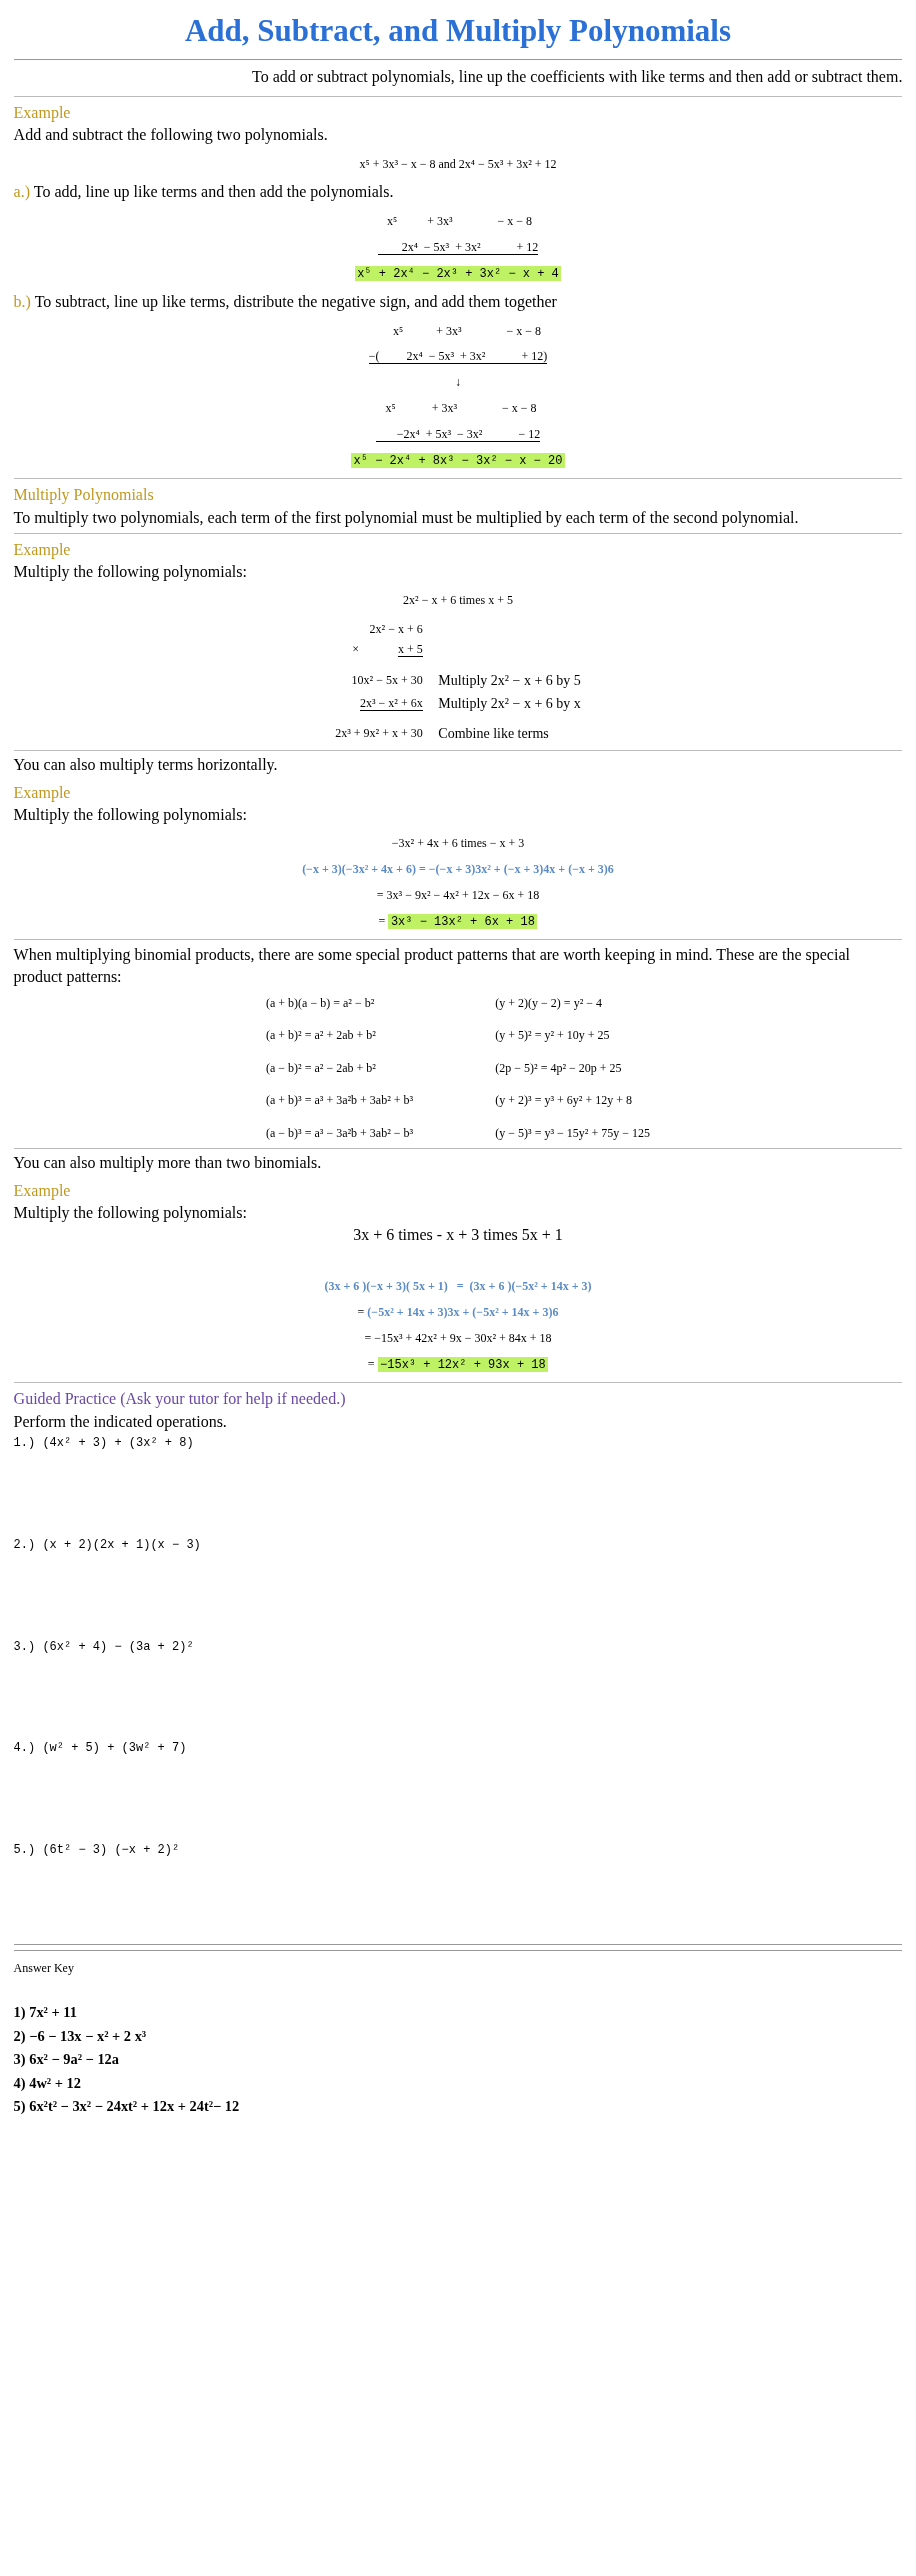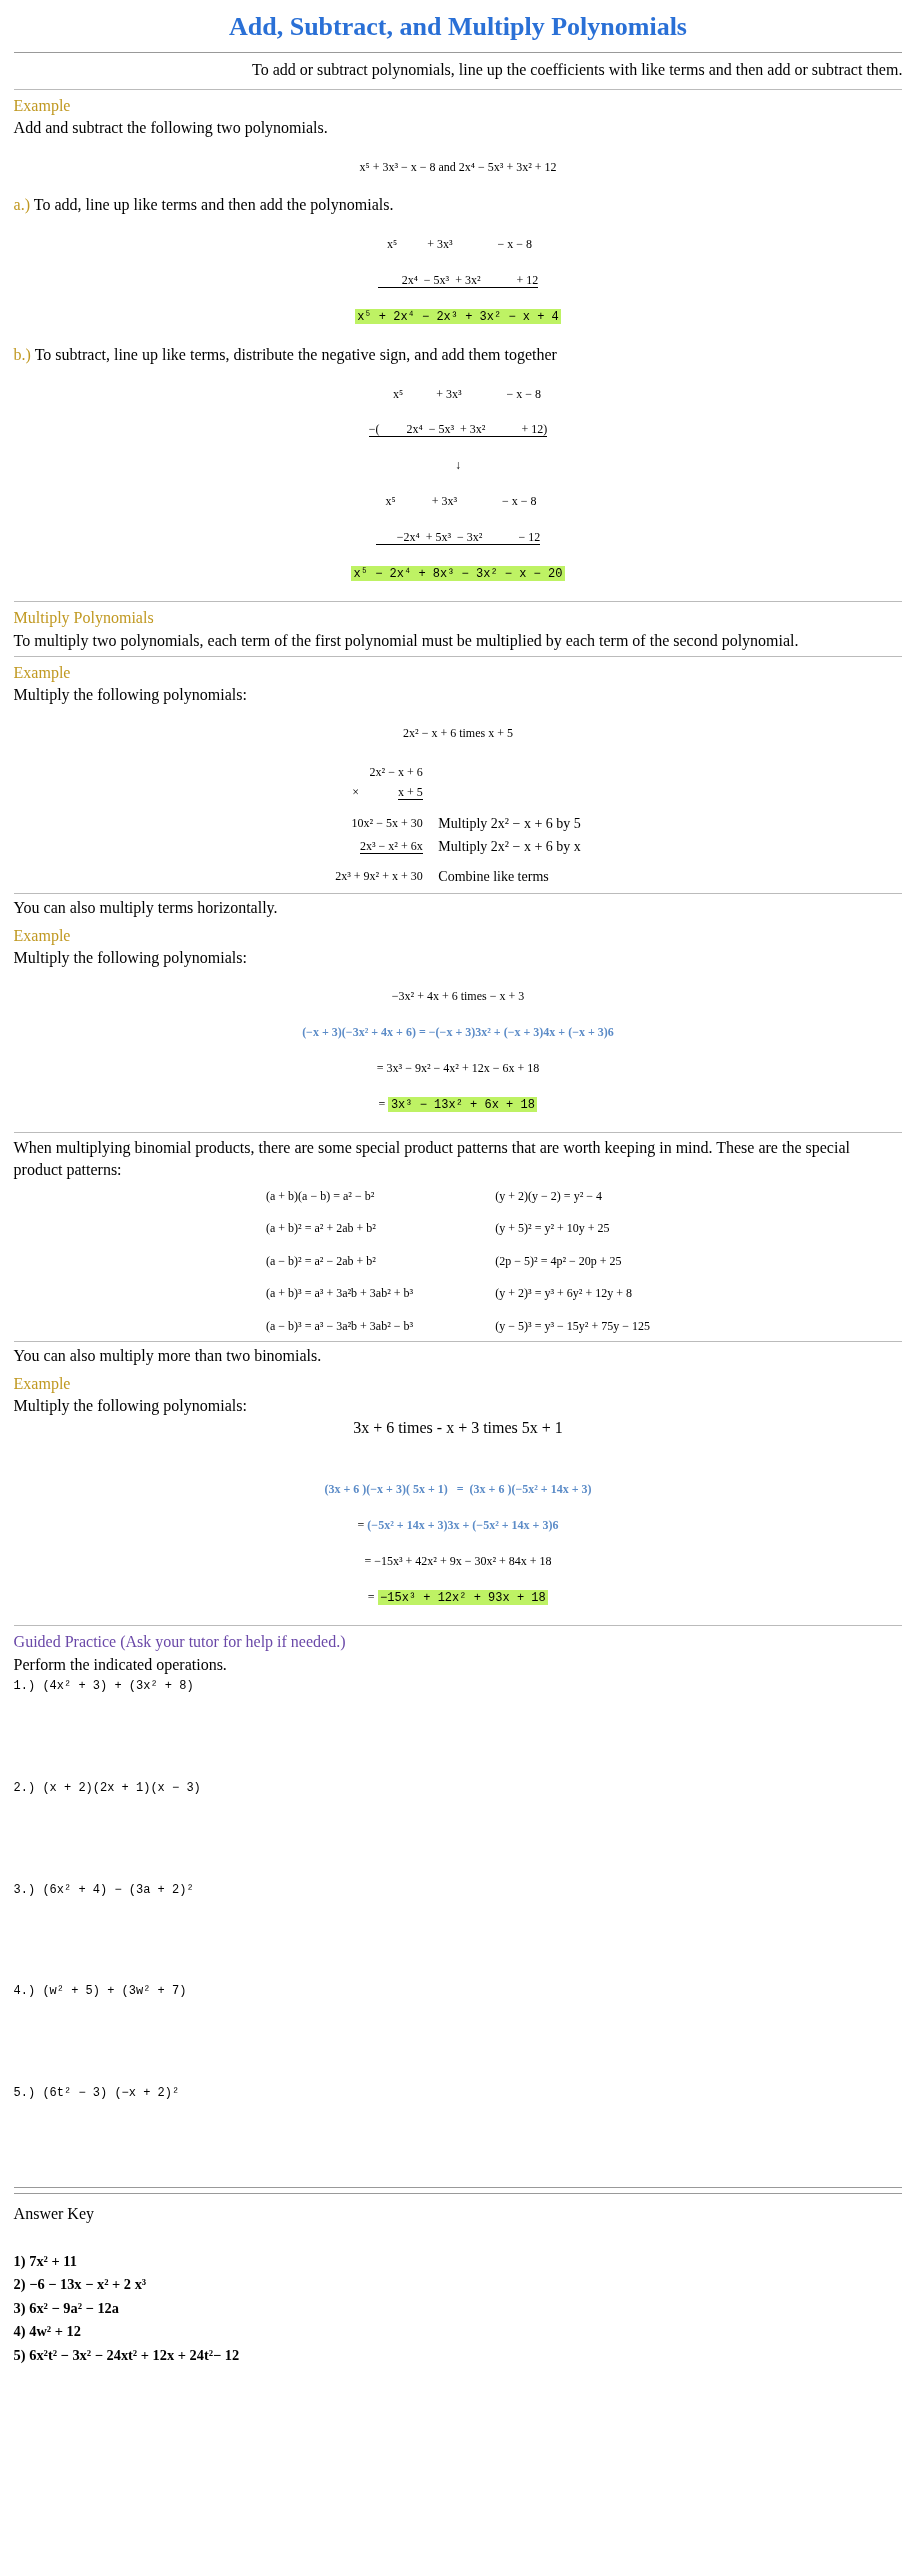--- a/index.html
+++ b/index.html
@@ -8,21 +8,21 @@
     line-height: 1.4;
     margin: 0;
     padding: 8.5px 13.6px;
     color: #000;
     max-width: 917px;
   }
   .title {
     text-align: center;
     color: #2a70d6;
     font-weight: bold;
-    font-size: 26px;
+    font-size: 31px;
     margin-bottom: 6.8px;
   }
   hr.section {
     border: none;
     border-top: 0.8px solid #999;
     margin: 5.1px 0;
   }
   hr.light {
     border: none;
     border-top: 0.8px solid #bbb;
@@ -40,21 +40,21 @@
   .ab {
     color: #c09820;
   }
   .center {
     text-align: center;
   }
   .mathblock {
     font-family: 'Cambria Math', 'STIXGeneral', serif;
     font-size: 12px;
     text-align: center;
-    margin: 19px 0;
+    margin: 9px 0;
     white-space: pre;
   }
   .hl {
     background: #bef264;
     padding: 0.8px 2.5px;
     font-family: Liberation Mono, monospace;
   }
   table.layout {
     margin: 3.4px auto;
     font-family: 'Cambria Math', 'STIXGeneral', serif;
@@ -78,21 +78,21 @@
     color: #6a48a8;
     font-size: 16px;
     margin-top: 5.1px;
   }
   .prob {
     font-family: Liberation Mono, monospace;
     font-size: 12px;
     margin: 1.7px 0 85px 0;
   }
   .anskey {
-    font-size: 16px;
+    font-size: 12px;
     margin-top: 8.5px;
   }
   .ans {
     font-family: 'Cambria Math', serif;
     font-size: 14.4px;
     margin: 3.4px 0;
   }
 </style>
 </head>
 <body>

